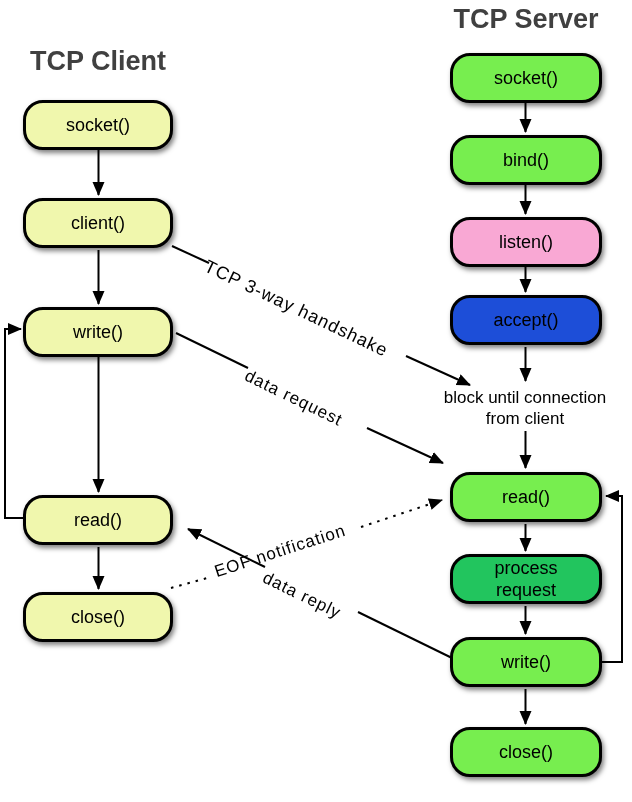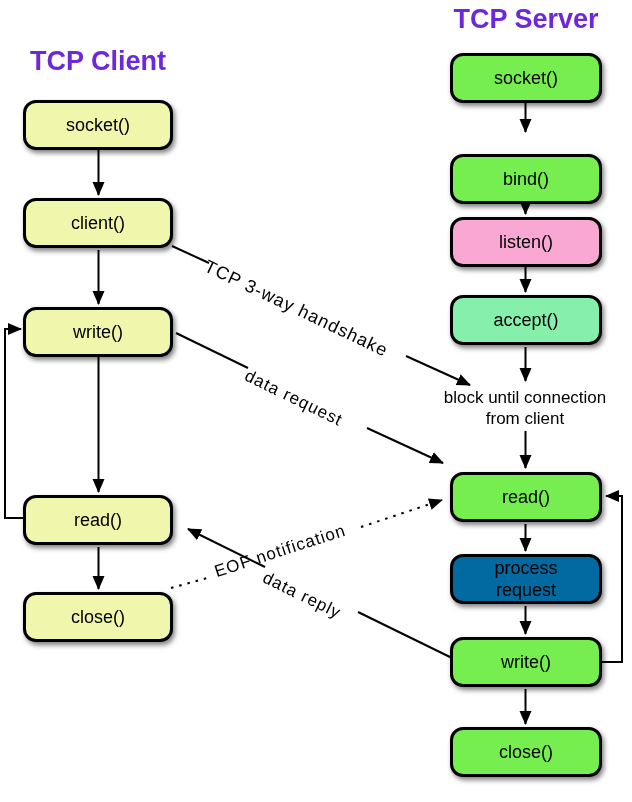--- a/index.html
+++ b/index.html
@@ -6,42 +6,42 @@
   #canvas{
     position:relative;
     width:632px;height:802px;
     background:#ffffff;
     font-family:"Liberation Sans", sans-serif;
     overflow:hidden;
   }
   #wires{position:absolute;left:0;top:0;width:632px;height:802px;z-index:1;}
   .col-title{
     position:absolute;z-index:2;
-    font-weight:bold;font-size:27px;color:#6d28d9;
+    font-weight:bold;font-size:27px;color:#404040;
     text-align:center;white-space:nowrap;
   }
   #client-title{left:13px;top:46px;width:170px;}
   #server-title{left:440px;top:4px;width:172px;}
   .node{
     position:absolute;z-index:2;box-sizing:border-box;
-    border:3px solid #000;border-radius:13px;
+    border:3px solid #000;border-radius:20px;
     display:flex;align-items:center;justify-content:center;
     font-size:18px;color:#000;text-align:center;
     white-space:pre-line;line-height:1.25;
     box-shadow:2px 3px 5px rgba(0,0,0,0.5);
   }
   .client-node{left:23px;width:150px;height:50px;}
   .server-node{left:450px;width:152px;height:50px;}
   #c-socket {top:100px;}
   #c-connect{top:198px;}
   #c-write  {top:307px;}
   #c-read   {top:495px;}
   #c-close  {top:592px;}
   #s-socket {top:53px;}
-  #s-bind   {top:135px;margin-top:19px;}
+  #s-bind   {top:135px;}
   #s-listen {top:217px;}
   #s-accept {top:295px;}
   #s-read   {top:472px;}
   #s-process{top:554px;}
   #s-write  {top:637px;}
   #s-close  {top:727px;}
   #block-note{
     position:absolute;z-index:2;left:414px;top:387px;width:222px;
     font-size:17px;line-height:1.25;color:#000;text-align:center;
     white-space:pre-line;
@@ -105,23 +105,23 @@
 
   <div class="node client-node" id="c-socket" style="background-color: rgb(240, 247, 173);">socket()</div>
   <div class="node client-node" id="c-connect" style="background-color: rgb(240, 247, 173);">client()</div>
   <div class="node client-node" id="c-write" style="background-color: rgb(240, 247, 173);">write()</div>
   <div class="node client-node" id="c-read" style="background-color: rgb(240, 247, 173);">read()</div>
   <div class="node client-node" id="c-close" style="background-color: rgb(240, 247, 173);">close()</div>
 
   <div class="node server-node" id="s-socket" style="background-color: rgb(119, 238, 79);">socket()</div>
   <div class="node server-node" id="s-bind" style="background-color: rgb(119, 238, 79);">bind()</div>
   <div class="node server-node" id="s-listen" style="background-color: #f9a8d4;">listen()</div>
-  <div class="node server-node" id="s-accept" style="background-color: #86efac;">accept()</div>
+  <div class="node server-node" id="s-accept" style="background-color: #1d4ed8;">accept()</div>
   <div class="node server-node" id="s-read" style="background-color: rgb(119, 238, 79);">read()</div>
-  <div class="node server-node" id="s-process" style="background-color: #0369a1;">process
+  <div class="node server-node" id="s-process" style="background-color: #22c55e;">process
 request</div>
   <div class="node server-node" id="s-write" style="background-color: rgb(119, 238, 79);">write()</div>
   <div class="node server-node" id="s-close" style="background-color: rgb(119, 238, 79);">close()</div>
 
   <div id="block-note">block until connection
 from client</div>
 
   <div class="edge-label" id="lbl-handshake">TCP 3-way handshake</div>
   <div class="edge-label" id="lbl-datarequest">data request</div>
   <div class="edge-label" id="lbl-eof">EOF notification</div>

